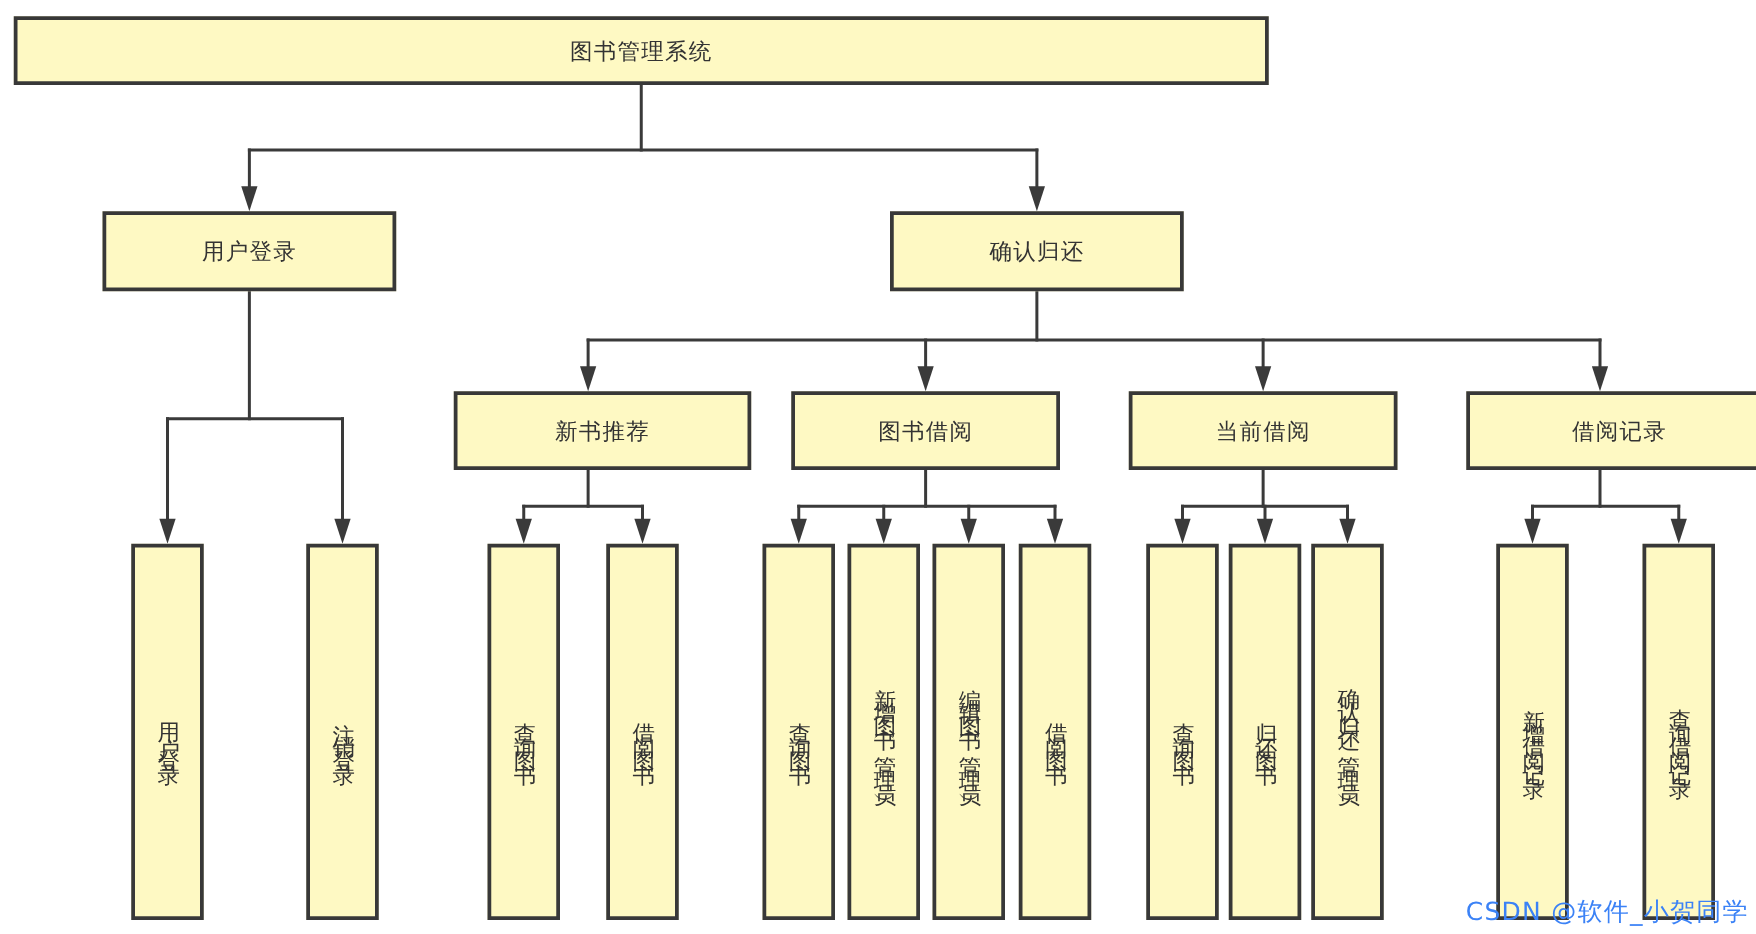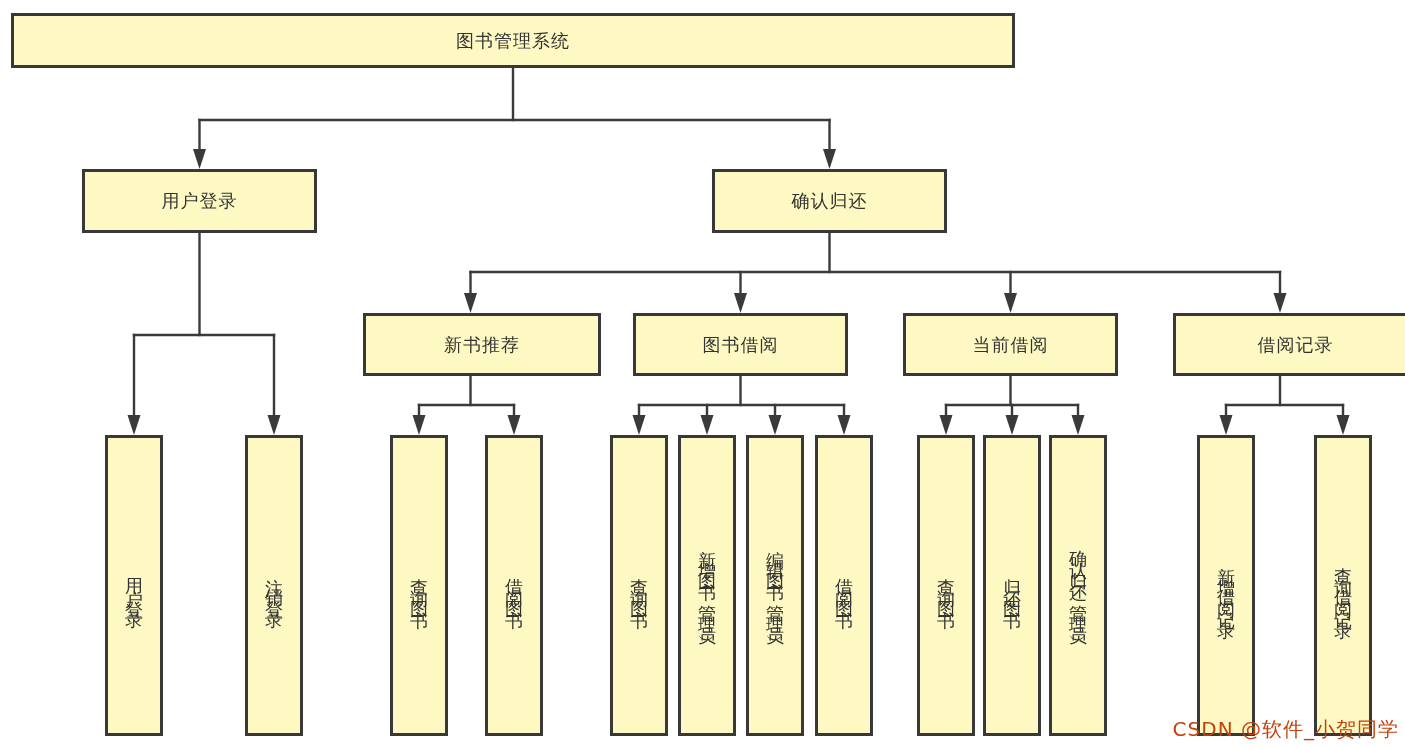--- a/index.html
+++ b/index.html
@@ -40,21 +40,21 @@
     writing-mode: vertical-rl;
     text-orientation: mixed;
     letter-spacing: 11px;
     line-height: 1;
   }
   #watermark {
     position: absolute;
     right: 6px;
     bottom: 4px;
     font-size: 20px;
-    color: #c2410c;
+    color: #3b82f6;
     letter-spacing: 1px;
     z-index: 2;
     white-space: nowrap;
   }
 </style>
 </head>
 <body>
 
 <div id="stage">
 

